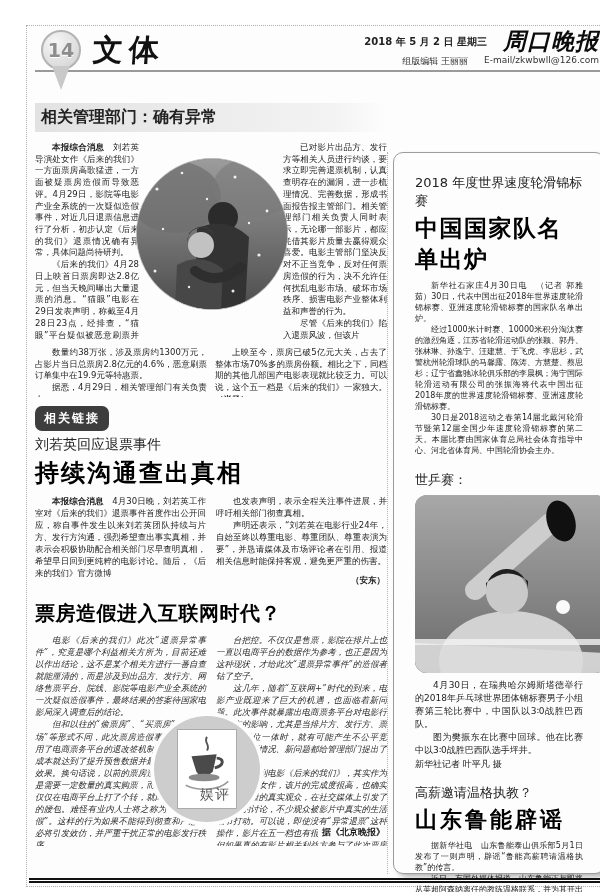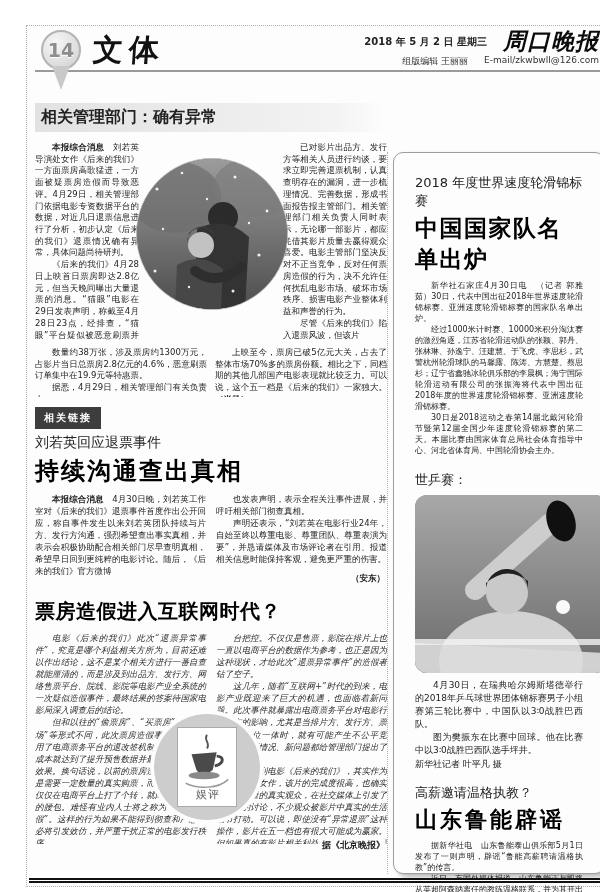--- a/index.html
+++ b/index.html
@@ -34,42 +34,42 @@
   .news p{margin:0;text-indent:2em;}
   .news .lede{font-weight:bold;}
   .circle-photo{width:150px;height:150px;border-radius:50%;overflow:hidden;border:1px solid #bbb;
        margin:16px 0 0 -9px;background:#777;}
   .lead-bottom{margin-top:5px;display:flex;gap:8px;height:50px;overflow:hidden;
        font-size:8.5px;line-height:1.38;text-align:justify;}
   .lead-bottom>div{width:172px;}
   .byline{font-weight:bold;}
   
   .related{margin-top:9px;position:relative;}
-  .rel-badge{display:inline-block;background:#3d3d3d;color:#fff;font-size:10px;font-weight:bold;
-       padding:4px 9px;letter-spacing:2px;}
+  .rel-badge{display:inline-block;background:#3d3d3d;color:#fff;font-size:12px;font-weight:bold;
+       padding:4px 9px;letter-spacing:2px;border-radius:7px;}
   .rel-kicker{font-size:14px;color:#222;margin-top:5px;}
   .rel-headline{font-size:24px;font-weight:900;letter-spacing:2px;color:#000;margin-top:3px;}
   .rel-cols{margin-top:6px;display:flex;gap:10px;height:92px;overflow:hidden;
        font-size:8.5px;line-height:1.42;text-align:justify;}
   .rel-cols>div{width:171px;}
   .rel-byline{position:absolute;right:2px;bottom:0;font-weight:bold;font-size:8.5px;background:#fdfdfd;padding-left:4px;}
   
   .opinion{margin-top:13px;position:relative;height:256px;}
   .op-headline{font-size:20px;font-weight:900;letter-spacing:0.5px;color:#000;}
   .op-cols{margin-top:7px;display:flex;gap:10px;height:212px;overflow:hidden;
        font-family:"DejaVu Serif","Liberation Serif",serif;font-style:italic;
        font-size:8.5px;line-height:1.42;text-align:justify;color:#2a2a2a;}
   .op-cols>div{width:171px;}
-  .op-source{position:absolute;right:2px;bottom:2px;font-weight:bold;font-size:9px;
+  .op-source{position:absolute;right:2px;bottom:17px;font-weight:bold;font-size:9px;
        background:#fdfdfd;padding-left:4px;font-family:"DejaVu Sans",sans-serif;}
   .review-badge{position:absolute;left:119px;top:116px;width:106px;height:106px;border-radius:50%;
        background:#cdcdcd;box-shadow:0 0 0 4px #fdfdfd;z-index:2;display:flex;align-items:center;justify-content:center;}
   .review-card{width:58px;height:78px;background:#fff;border:1px solid #aaa;position:relative;}
   .review-card svg{position:absolute;left:0;top:2px;}
-  .review-label{position:absolute;right:16px;bottom:4px;font-size:11px;color:#555;letter-spacing:1px;}
+  .review-label{position:absolute;right:6px;bottom:4px;font-size:14px;color:#555;letter-spacing:1px;}
   
   .vdivider{position:absolute;left:360px;top:126px;height:722px;border-left:1px dotted #b5b5b5;}
   .rightbox{position:absolute;left:366px;top:126px;width:212px;height:722px;
        border:1px solid #9c9c9c;border-radius:10px;background:#fdfdfd;
        box-shadow:4px 3px 5px rgba(0,0,0,0.28);padding:21px;box-sizing:border-box;}
   .rb-kicker{font-size:13px;color:#222;}
   .rb-headline{font-size:23px;font-weight:900;letter-spacing:1.5px;color:#000;margin-top:3px;}
   .rb-body{margin-top:5px;font-size:8px;line-height:1.38;text-align:justify;}
   .rb-body p{margin:0;text-indent:2em;}
   .wtt{margin-top:14px;}
@@ -107,21 +107,21 @@
           <span>E-mail/zkwbwll@126.com</span>
         </div>
       </div>
     </div>
 
     <div class="leftcol">
       <div class="lead-subhead">相关管理部门：确有异常</div>
 
       <div class="lead-grid news">
         <div class="lcol">
-          <p><span class="lede">本报综合消息</span><span>　刘若英导演处女作《后来的我们》一方面票房高歌猛进，一方面被疑票房造假而导致恶评。4月29日，相关管理部门依据电影专资数据平台的数据，对近几日退票信息进行了分析，初步认定《后来的我们》退票情况确有异常，具体问题尚待研判。</span></p>
+          <p><span class="lede">本报综合消息</span><span>　刘若英导演处女作《后来的我们》一方面票房高歌猛进，一方面被疑票房造假而导致恶评。4月29日，影院等电影产业全系统的一次疑似造假事件，对近几日退票信息进行了分析，初步认定《后来的我们》退票情况确有异常，具体问题尚待研判。</span></p>
           <p>《后来的我们》4月28日上映首日票房即达2.8亿元，但当天晚间曝出大量退票的消息。“猫眼”电影在29日发表声明，称截至4月28日23点，经排查，“猫眼”平台疑似被恶意刷票并退票</p>
         </div>
         <div class="mcol">
           <div class="circle-photo">
             <svg width="150" height="150" viewBox="0 0 150 150">
               <defs>
                 <linearGradient id="mg" x1="0" y1="0" x2="0" y2="1">
                   <stop offset="0" stop-color="#9c9c9c"></stop>
                     <stop offset="1" stop-color="#4d4d4d"></stop>
                 </linearGradient>

